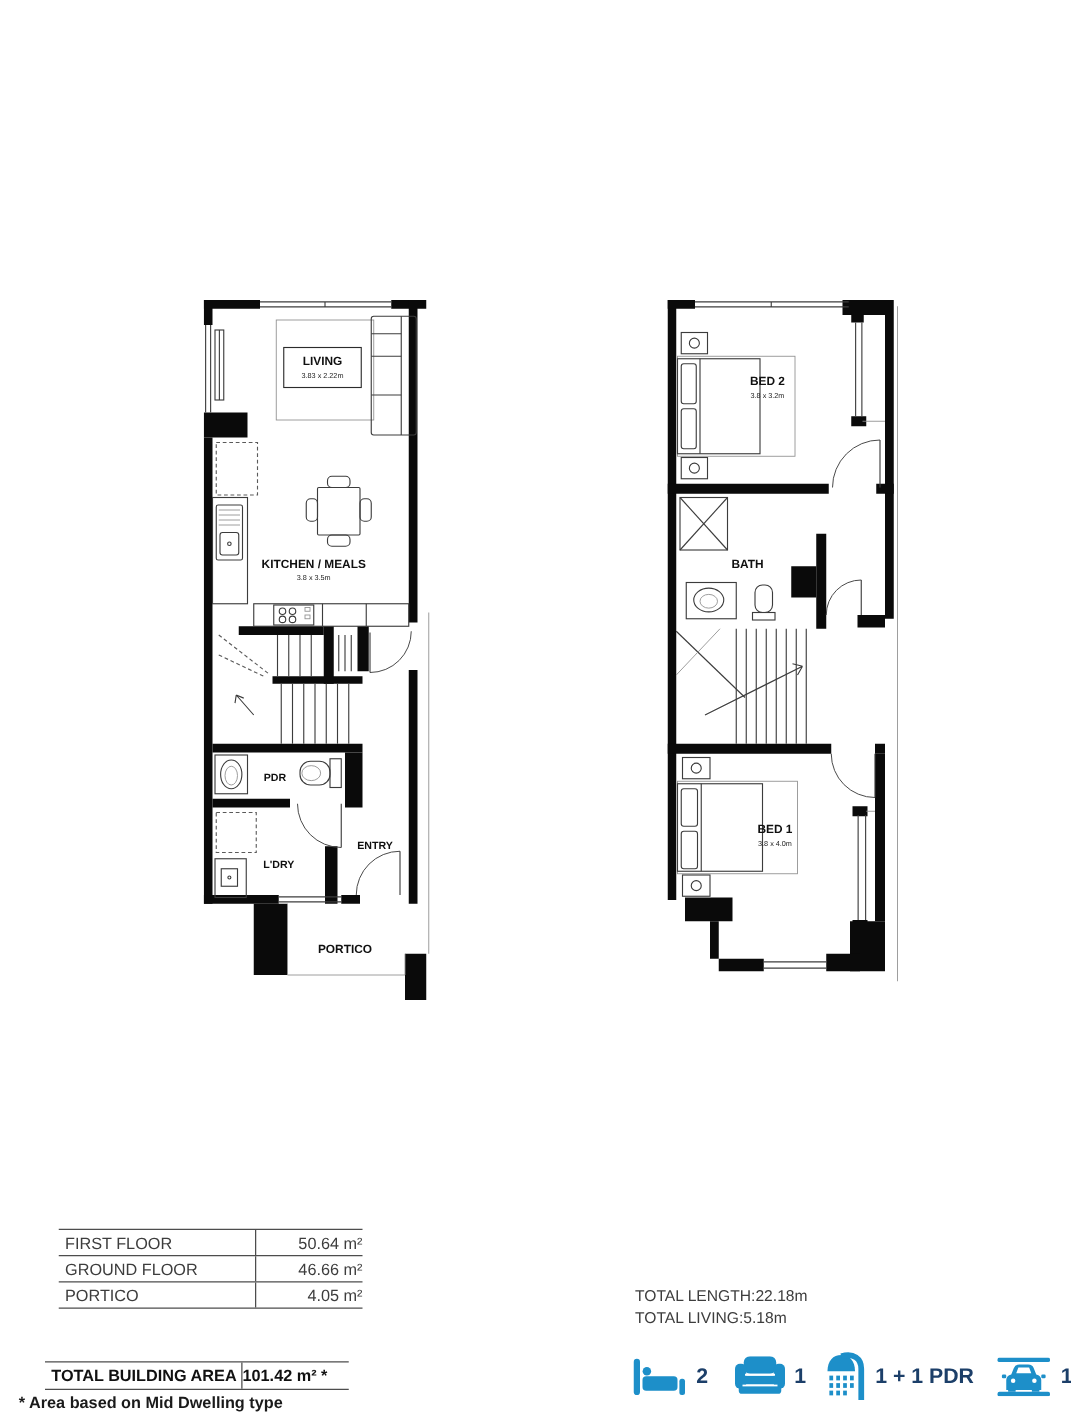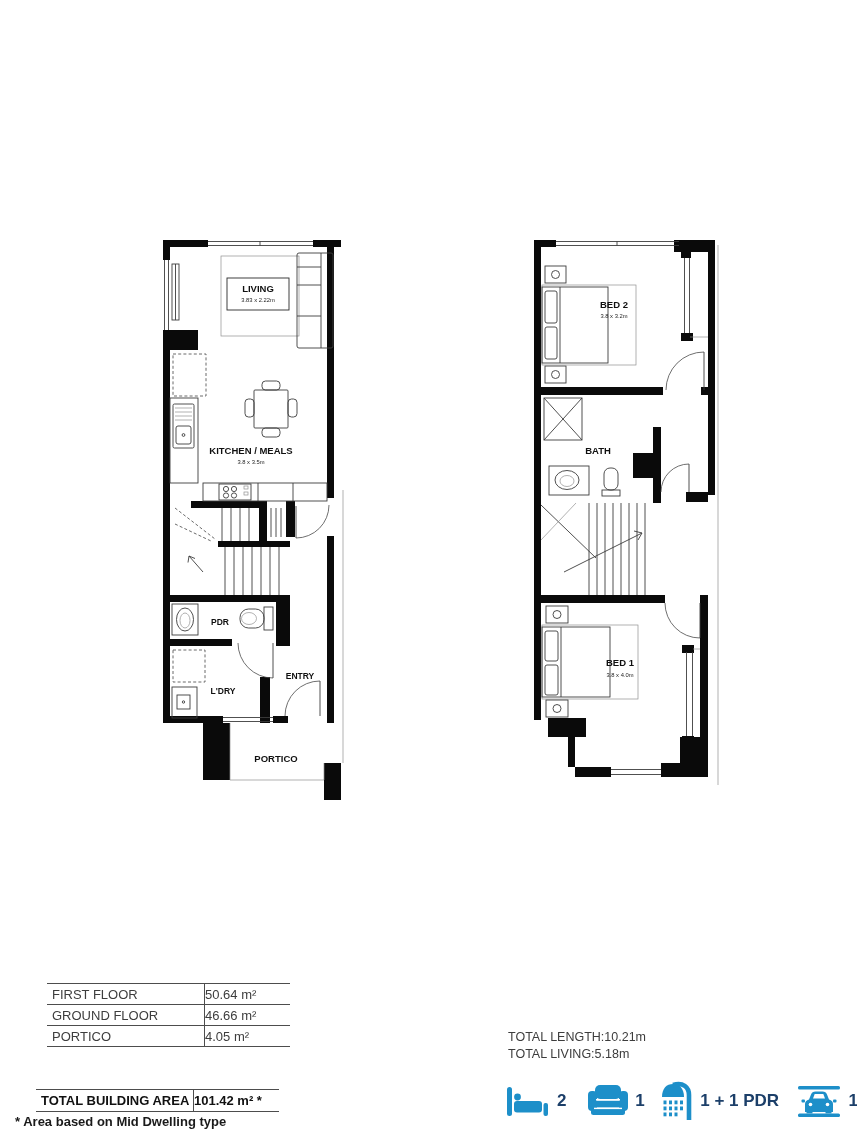--- a/index.html
+++ b/index.html
@@ -24,21 +24,21 @@
   .labelbox{fill:#ffffff;stroke:#2b2b2b;stroke-width:0.9;}
   text.rm{font-family:"Liberation Sans",sans-serif;font-weight:bold;font-size:9.5px;fill:#101010;text-anchor:middle;}
   text.rm-sm{font-family:"Liberation Sans",sans-serif;font-weight:bold;font-size:8.5px;fill:#101010;text-anchor:middle;}
   text.dim{font-family:"Liberation Sans",sans-serif;font-size:5.8px;fill:#1d1d1d;text-anchor:middle;}
 
   
   .area-table{left:1px;top:983px;width:243px;border-top:1px solid var(--line);margin-left:46px;}
   .area-row{display:grid;grid-template-columns:158px 1fr;height:20px;border-bottom:1px solid var(--line);
             font-size:13px;color:var(--ink);align-items:center;}
   .area-row .lbl{padding-left:5px;border-right:1px solid var(--line);height:100%;display:flex;align-items:center;}
-  .area-row .val{text-align:left;}
+  .area-row .val{text-align:right;}
   .total-row{left:14px;top:1089px;width:243px;height:21px;border-top:1px solid var(--line);
              border-bottom:1px solid var(--line);display:grid;grid-template-columns:158px 1fr;
              align-items:center;font-size:13px;font-weight:bold;color:#111;margin-left:22px;}
   .total-row .lbl{padding-left:5px;border-right:1px solid var(--line);height:100%;display:flex;align-items:center;}
   .total-row .val{text-align:left;}
   .footnote{left:15px;top:1114px;font-size:13px;font-weight:700;color:#1a1a1a;}
 
   
   .dims-block{left:508px;top:1028px;width:188px;font-size:12.5px;color:var(--ink);}
   .dims-row{display:flex;height:17px;align-items:center;}
@@ -292,21 +292,21 @@
 <div class="abs total-row">
   <div class="lbl">TOTAL BUILDING AREA</div>
   <div class="val">101.42 m² *</div>
 </div>
 
 <div class="abs footnote">* Area based on Mid Dwelling type</div>
 
 <div class="abs dims-block">
   <div class="dims-row">
     <span>TOTAL LENGTH:</span>
-    <span>10.21m</span>
+    <span>22.18m</span>
   </div>
   <div class="dims-row">
     <span>TOTAL LIVING:</span>
     <span>5.18m</span>
   </div>
 </div>
 
 <div class="abs features">
 
   <div class="feat">

